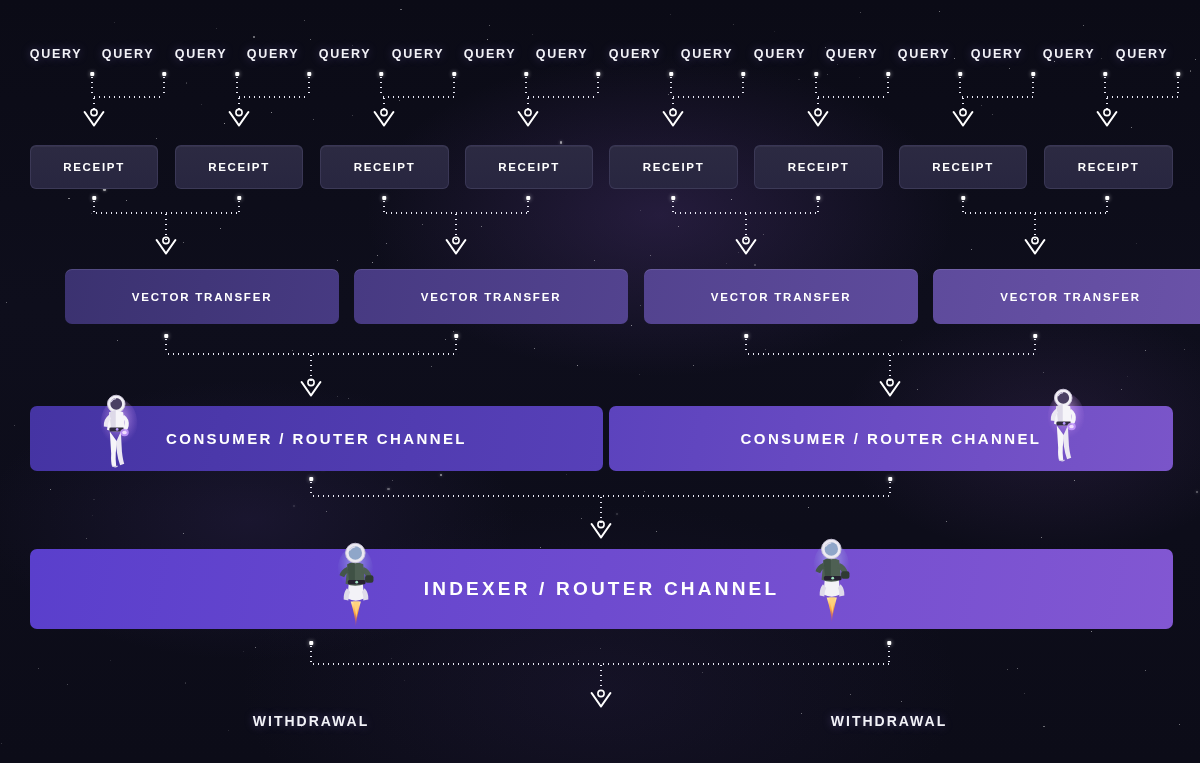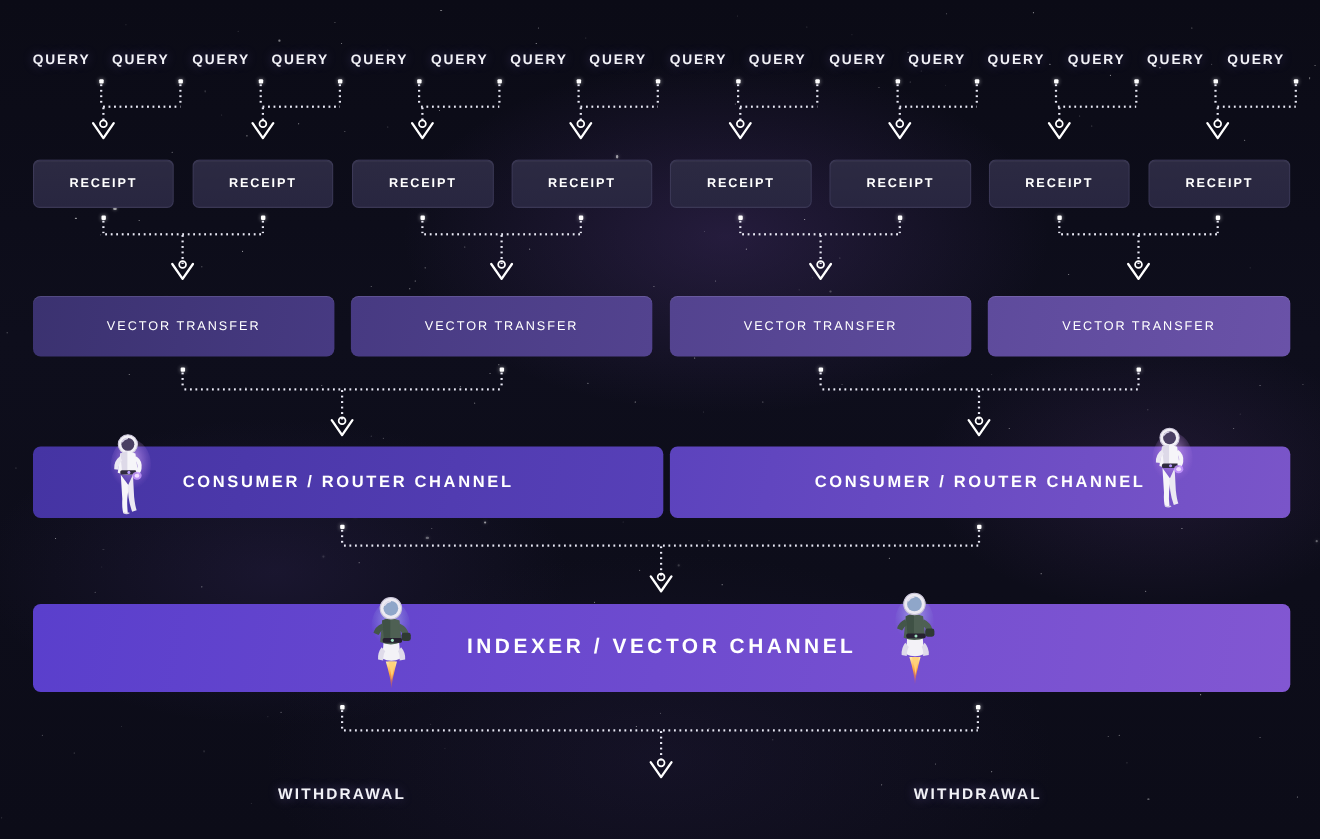--- a/index.html
+++ b/index.html
@@ -36,23 +36,24 @@
     position:absolute; display:flex; align-items:center; justify-content:center;
     border-radius:6px; color:#fff; white-space:nowrap;
   }
   .box-receipt {
     background:linear-gradient(180deg,#2c2a42 0%, #282640 100%);
     border:1px solid rgba(150,140,200,0.16);
     font-size:11.5px; font-weight:700; letter-spacing:1.7px;
     box-shadow:inset 0 1px 0 rgba(255,255,255,0.05);
   }
   .box-vector {
-    font-size:11.5px; font-weight:400; letter-spacing:1.8px;
+    font-size:11.5px; font-weight:700; letter-spacing:1.8px;
     border-radius:7px;
     box-shadow:inset 0 1px 0 rgba(255,255,255,0.12);
+    margin-left:35px;
   }
   .bar {
     position:absolute; display:flex; align-items:center; justify-content:center;
     border-radius:7px; color:#fff; white-space:nowrap;
   }
   .bar-consumer { font-size:15px; font-weight:700; letter-spacing:2.4px; }
   .bar-indexer  { font-size:19px; font-weight:700; letter-spacing:3.2px; }
 
   
   .seg-v, .seg-h { position:absolute; }
@@ -452,21 +453,21 @@
       <div class="box box-receipt" style="left: 609px; top: 145px; width: 129px; height: 44px;">RECEIPT</div>
       <div class="box box-receipt" style="left: 754px; top: 145px; width: 129px; height: 44px;">RECEIPT</div>
       <div class="box box-receipt" style="left: 899px; top: 145px; width: 128px; height: 44px;">RECEIPT</div>
       <div class="box box-receipt" style="left: 1044px; top: 145px; width: 129px; height: 44px;">RECEIPT</div>
       <div class="box box-vector" style="left: 30px; top: 269px; width: 274px; height: 55px; background: linear-gradient(100deg, rgb(59, 50, 112) 0%, rgb(71, 58, 130) 100%);">VECTOR TRANSFER</div>
       <div class="box box-vector" style="left: 319px; top: 269px; width: 274px; height: 55px; background: linear-gradient(100deg, rgb(71, 58, 130) 0%, rgb(83, 67, 143) 100%);">VECTOR TRANSFER</div>
       <div class="box box-vector" style="left: 609px; top: 269px; width: 274px; height: 55px; background: linear-gradient(100deg, rgb(83, 67, 143) 0%, rgb(94, 75, 156) 100%);">VECTOR TRANSFER</div>
       <div class="box box-vector" style="left: 898px; top: 269px; width: 275px; height: 55px; background: linear-gradient(100deg, rgb(94, 75, 156) 0%, rgb(106, 82, 168) 100%);">VECTOR TRANSFER</div>
       <div class="bar bar-consumer" style="left: 30px; top: 406px; width: 573px; height: 65px; background: linear-gradient(100deg, rgb(69, 52, 163) 0%, rgb(87, 64, 184) 100%);">CONSUMER / ROUTER CHANNEL</div>
       <div class="bar bar-consumer" style="left: 609px; top: 406px; width: 564px; height: 65px; background: linear-gradient(100deg, rgb(92, 67, 189) 0%, rgb(122, 85, 201) 100%);">CONSUMER / ROUTER CHANNEL</div>
-      <div class="bar bar-indexer" style="left: 30px; top: 549px; width: 1143px; height: 80px; background: linear-gradient(100deg, rgb(90, 63, 204) 0%, rgb(130, 87, 210) 100%);">INDEXER / VECTOR CHANNEL</div>
+      <div class="bar bar-indexer" style="left: 30px; top: 549px; width: 1143px; height: 80px; background: linear-gradient(100deg, rgb(90, 63, 204) 0%, rgb(130, 87, 210) 100%);">INDEXER / ROUTER CHANNEL</div>
       <div class="node-text" style="left: 311px; top: 713px; font-size: 14px; letter-spacing: 2px;">WITHDRAWAL</div>
       <div class="node-text" style="left: 889px; top: 713px; font-size: 14px; letter-spacing: 2px;">WITHDRAWAL</div>
     </div>
   <div id="astros">
       <div class="astro" style="left: 96px; top: 392px; transform: scale(0.92); transform-origin: left top;"><svg width="46" height="92" viewBox="0 0 46 92">
           <defs>
             <radialGradient id="gl" cx="50%" cy="40%" r="55%">
               <stop offset="0%" stop-color="#e6b9ff" stop-opacity="0.75"></stop>
               <stop offset="100%" stop-color="#b07be0" stop-opacity="0"></stop>
             </radialGradient>

